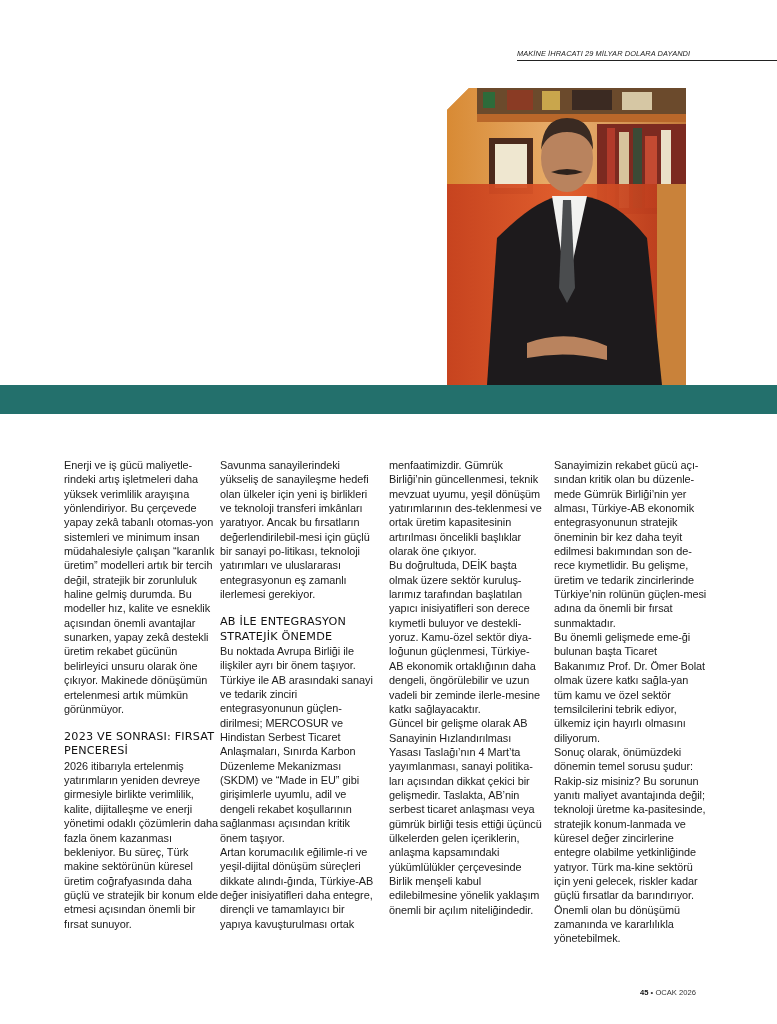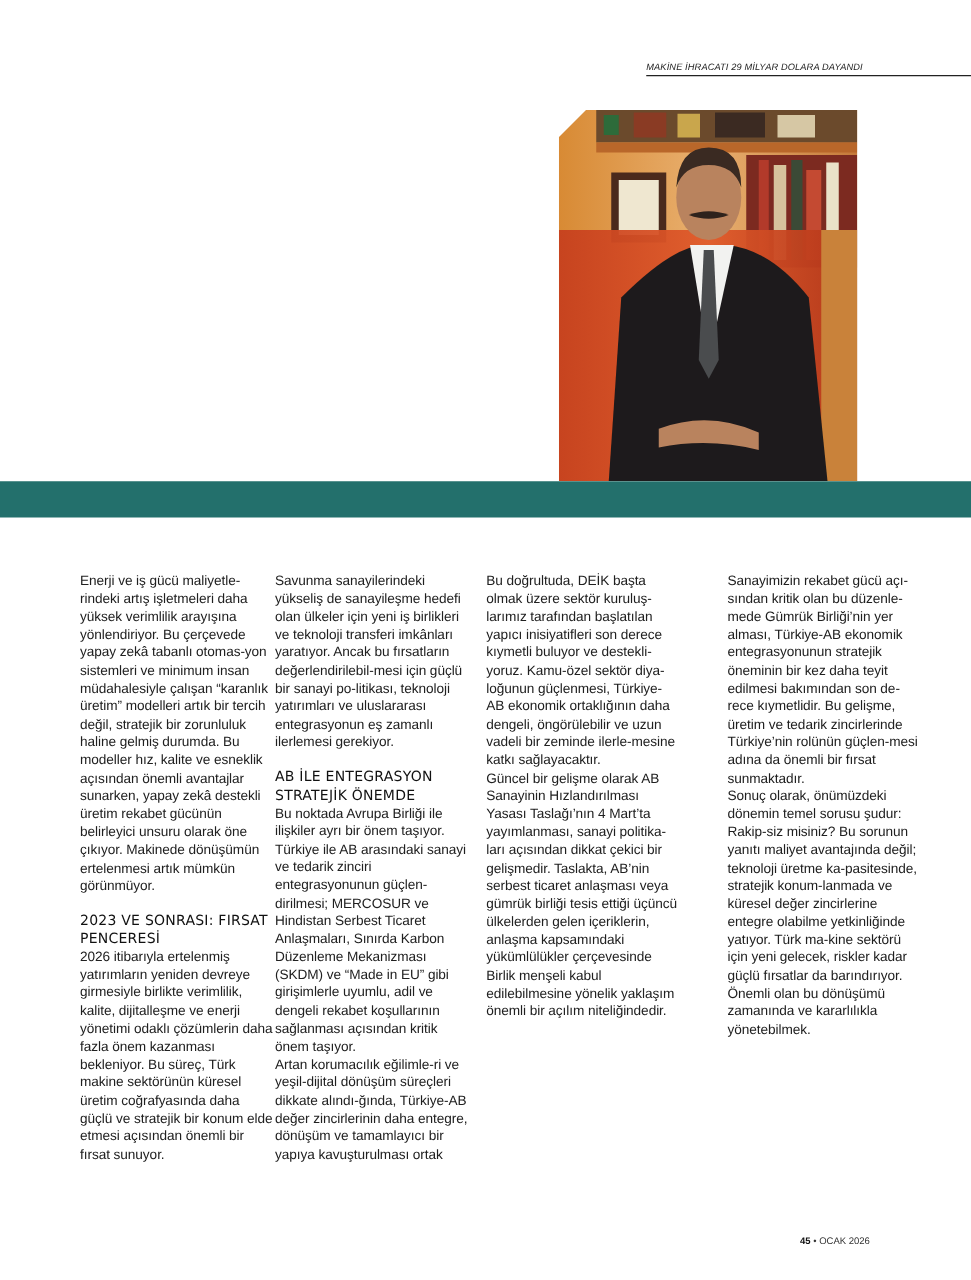--- a/index.html
+++ b/index.html
@@ -36,21 +36,21 @@
     }
     .col p { margin: 0; }
     .col h3 {
       margin: 14px 0 0 0; font-size: 11.2px; line-height: 14.3px;
       font-weight: 400; letter-spacing: 0.2px; color: #111;
       font-family: "DejaVu Sans", sans-serif;
     }
     .col1 { left: 64px; }
     .col2 { left: 220px; }
     .col3 { left: 389px; }
-    .col4 { left: 554px; margin-left: 28px; }
+    .col4 { left: 554px; }
     .folio {
       position: absolute; left: 640px; top: 988px; font-size: 7.6px; color: #333;
       white-space: nowrap;
     }
     .folio .num { font-weight: 900; color: #111; }
   </style>
 </head>
 <body>
 
 <div class="running-header">MAKİNE İHRACATI 29 MİLYAR DOLARA DAYANDI</div>
@@ -103,30 +103,32 @@
 <div class="col col1">
   <p>Enerji ve iş gücü maliyetle-rindeki artış işletmeleri daha yüksek verimlilik arayışına yönlendiriyor. Bu çerçevede yapay zekâ tabanlı otomas-yon sistemleri ve minimum insan müdahalesiyle çalışan “karanlık üretim” modelleri artık bir tercih değil, stratejik bir zorunluluk haline gelmiş durumda. Bu modeller hız, kalite ve esneklik açısından önemli avantajlar sunarken, yapay zekâ destekli üretim rekabet gücünün belirleyici unsuru olarak öne çıkıyor. Makinede dönüşümün ertelenmesi artık mümkün görünmüyor.</p>
   <h3>2023 VE SONRASI: FIRSAT PENCERESİ</h3>
   <p>2026 itibarıyla ertelenmiş yatırımların yeniden devreye girmesiyle birlikte verimlilik, kalite, dijitalleşme ve enerji yönetimi odaklı çözümlerin daha fazla önem kazanması bekleniyor. Bu süreç, Türk makine sektörünün küresel üretim coğrafyasında daha güçlü ve stratejik bir konum elde etmesi açısından önemli bir fırsat sunuyor.</p>
 </div>
 
 <div class="col col2">
   <p>Savunma sanayilerindeki yükseliş de sanayileşme hedefi olan ülkeler için yeni iş birlikleri ve teknoloji transferi imkânları yaratıyor. Ancak bu fırsatların değerlendirilebil-mesi için güçlü bir sanayi po-litikası, teknoloji yatırımları ve uluslararası entegrasyonun eş zamanlı ilerlemesi gerekiyor.</p>
   <h3>AB İLE ENTEGRASYON STRATEJİK ÖNEMDE</h3>
   <p>Bu noktada Avrupa Birliği ile ilişkiler ayrı bir önem taşıyor. Türkiye ile AB arasındaki sanayi ve tedarik zinciri entegrasyonunun güçlen-dirilmesi; MERCOSUR ve Hindistan Serbest Ticaret Anlaşmaları, Sınırda Karbon Düzenleme Mekanizması (SKDM) ve “Made in EU” gibi girişimlerle uyumlu, adil ve dengeli rekabet koşullarının sağlanması açısından kritik önem taşıyor.</p>
-  <p>Artan korumacılık eğilimle-ri ve yeşil-dijital dönüşüm süreçleri dikkate alındı-ğında, Türkiye-AB değer zincirlerinin daha entegre, dönüşüm ve tamamlayıcı bir yapıya kavuşturulması ortak</p>
+  <p>Artan korumacılık eğilimle-ri ve yeşil-dijital dönüşüm süreçleri dikkate alındı-ğında, Türkiye-AB değer inisiyatifleri daha entegre, dirençli ve tamamlayıcı bir yapıya kavuşturulması ortak</p>
 </div>
 
 <div class="col col3">
+  <p>menfaatimizdir. Gümrük Birliği’nin güncellenmesi, teknik mevzuat uyumu, yeşil dönüşüm yatırımlarının des-teklenmesi ve ortak üretim kapasitesinin artırılması öncelikli başlıklar olarak öne çıkıyor.</p>
   <p>Bu doğrultuda, DEİK başta olmak üzere sektör kuruluş-larımız tarafından başlatılan yapıcı inisiyatifleri son derece kıymetli buluyor ve destekli-yoruz. Kamu-özel sektör diya-loğunun güçlenmesi, Türkiye-AB ekonomik ortaklığının daha dengeli, öngörülebilir ve uzun vadeli bir zeminde ilerle-mesine katkı sağlayacaktır.</p>
   <p>Güncel bir gelişme olarak AB Sanayinin Hızlandırılması Yasası Taslağı’nın 4 Mart’ta yayımlanması, sanayi politika-ları açısından dikkat çekici bir gelişmedir. Taslakta, AB’nin serbest ticaret anlaşması veya gümrük birliği tesis ettiği üçüncü ülkelerden gelen içeriklerin, anlaşma kapsamındaki yükümlülükler çerçevesinde Birlik menşeli kabul edilebilmesine yönelik yaklaşım önemli bir açılım niteliğindedir.</p>
 </div>
 
 <div class="col col4">
   <p>Sanayimizin rekabet gücü açı-sından kritik olan bu düzenle-mede Gümrük Birliği’nin yer alması, Türkiye-AB ekonomik entegrasyonunun stratejik öneminin bir kez daha teyit edilmesi bakımından son de-rece kıymetlidir. Bu gelişme, üretim ve tedarik zincirlerinde Türkiye’nin rolünün güçlen-mesi adına da önemli bir fırsat sunmaktadır.</p>
+  <p>Bu önemli gelişmede eme-ği bulunan başta Ticaret Bakanımız Prof. Dr. Ömer Bolat olmak üzere katkı sağla-yan tüm kamu ve özel sektör temsilcilerini tebrik ediyor, ülkemiz için hayırlı olmasını diliyorum.</p>
   <p>Sonuç olarak, önümüzdeki dönemin temel sorusu şudur: Rakip-siz misiniz? Bu sorunun yanıtı maliyet avantajında değil; teknoloji üretme ka-pasitesinde, stratejik konum-lanmada ve küresel değer zincirlerine entegre olabilme yetkinliğinde yatıyor. Türk ma-kine sektörü için yeni gelecek, riskler kadar güçlü fırsatlar da barındırıyor. Önemli olan bu dönüşümü zamanında ve kararlılıkla yönetebilmek.</p>
 </div>
 
 <div class="folio">
   <span class="num">45</span>
   <span>•</span>
   <span>OCAK 2026</span>
 </div>
 
 </body></html>

